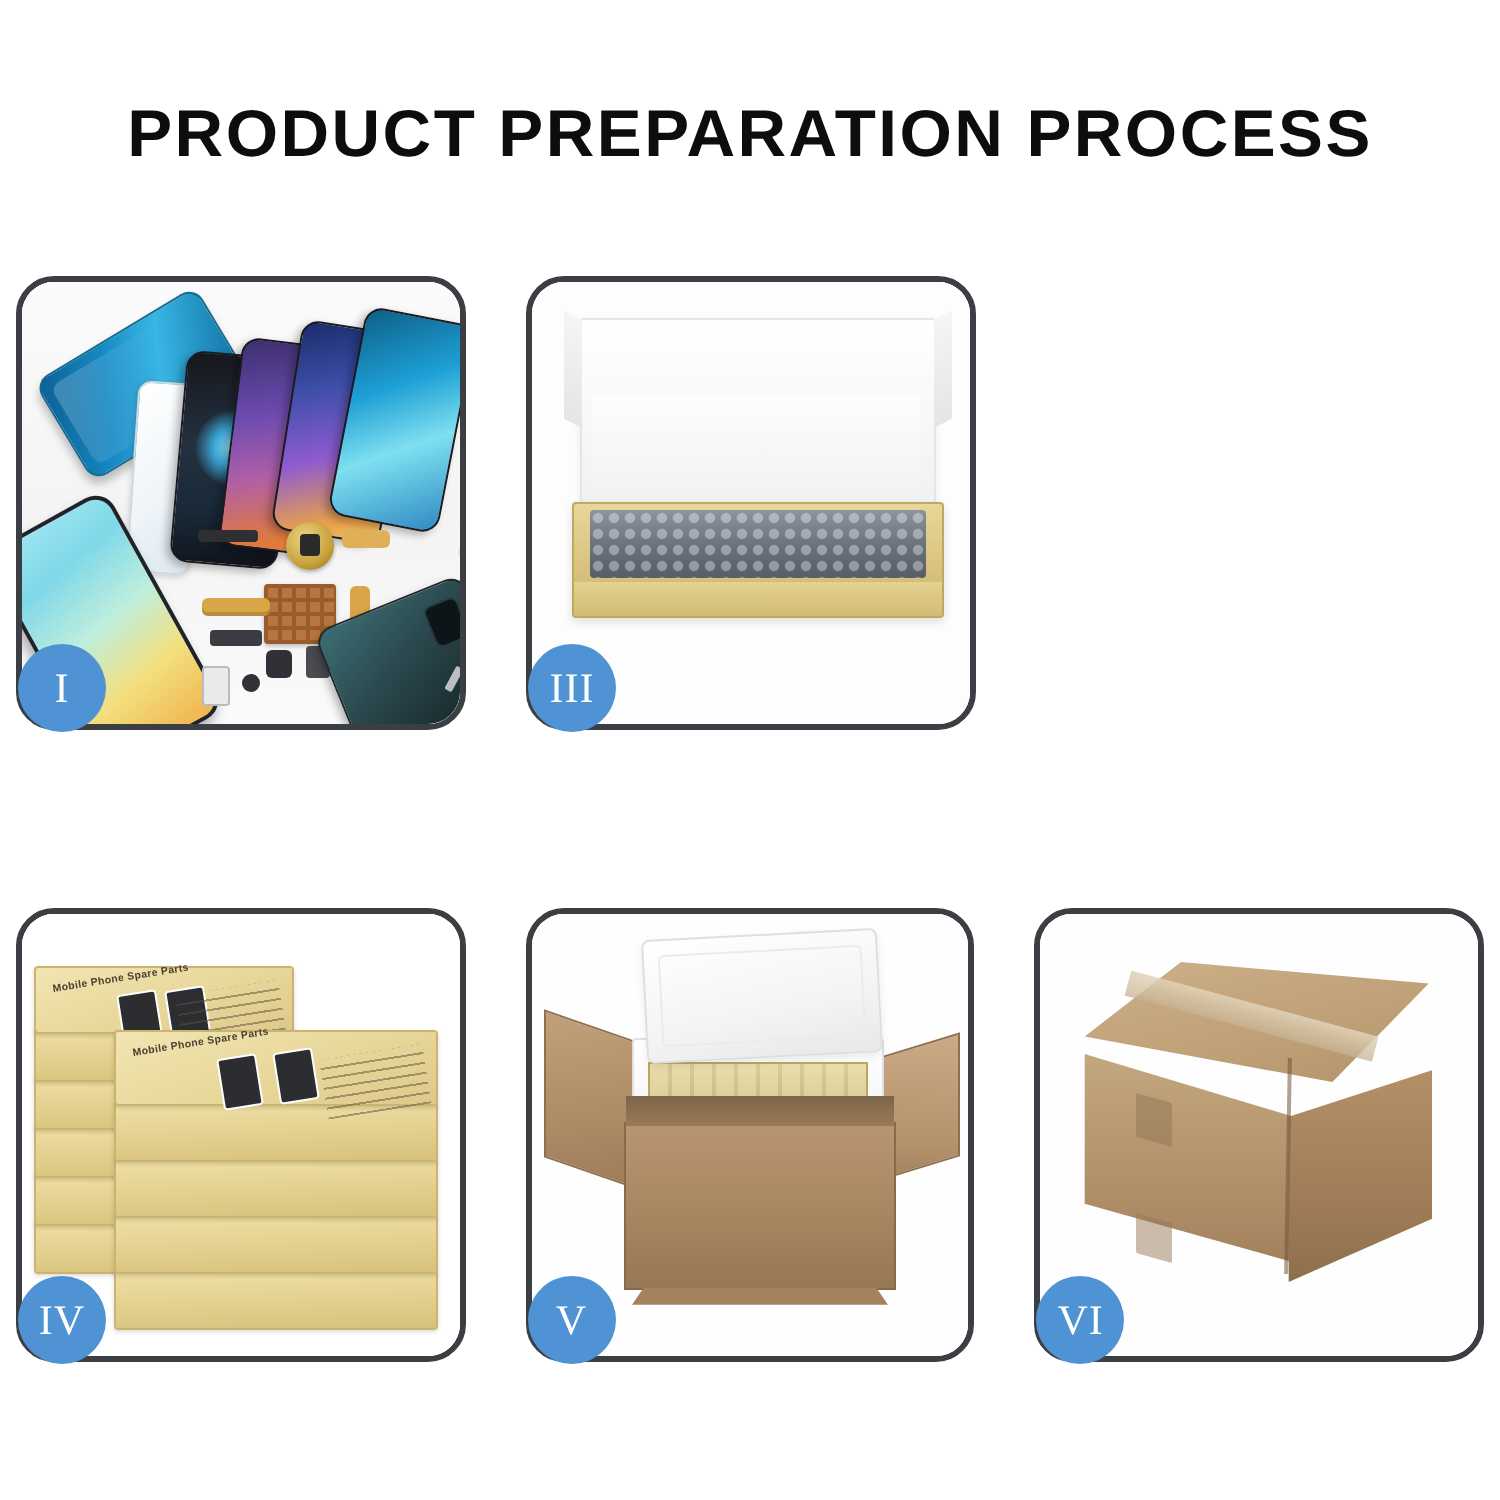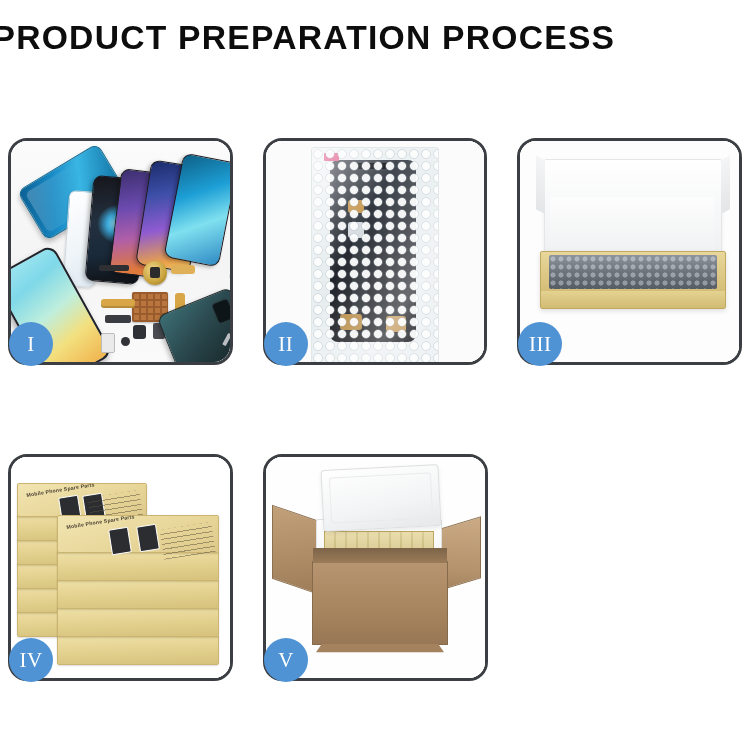--- a/index.html
+++ b/index.html
@@ -11,22 +11,22 @@
     width: 750px;
     height: 750px;
     font-family: "Liberation Sans", sans-serif;
     overflow: hidden;
     position: relative;
   }
 
   
   .header {
     width: 750px;
-    padding-top: 21px;
-    text-align: left;
+    padding-top: 50px;
+    text-align: center;
   }
   .page-title {
     font-family: "Liberation Sans", sans-serif;
     font-size: 33px;
     font-weight: bold;
     letter-spacing: 1.2px;
     color: #0d0d0d;
     line-height: 1;
     margin: 0;
     transform: scaleX(1.02);
@@ -323,37 +323,20 @@
           <div class="prt smallwhite"></div>
           <div class="prt blkdot1"></div>
           <div class="backcover"></div>
           <div class="tool"></div>
           <div class="screws"></div>
         </div>
       </div>
       <div class="badge">I</div>
     </div>
 
-    <div class="panel">
-      <div class="panel-inner">
-        <div class="p2-bg"></div>
-        <div class="bubblebag">
-          <div class="lcd"></div>
-          <div class="flexcable"></div>
-          <div class="connA"></div>
-          <div class="connB"></div>
-          <div class="connC"></div>
-          <div class="connD"></div>
-          <div class="pinklabel"></div>
-          <div class="bubbles"></div>
-          <div class="bagsheen"></div>
-        </div>
-      </div>
-      <div class="badge">II</div>
-    </div>
 
     <div class="panel">
       <div class="panel-inner">
         <div class="p3-bg"></div>
         <div class="lid3"></div>
         <div class="foam3"></div>
         <div class="tray3">
           <div class="trayinner3"></div>
           <div class="trayfront3"></div>
         </div>
@@ -410,15 +393,28 @@
         <div class="flapL5"></div>
         <div class="flapR5"></div>
         <div class="foambox5"></div>
         <div class="yellowstack5"></div>
         <div class="carton5"></div>
         <div class="foamlid5"></div>
       </div>
       <div class="badge">V</div>
     </div>
 
+    <div class="panel">
+      <div class="panel-inner">
+        <div class="p6-bg"></div>
+        <div class="c6-top"></div>
+        <div class="c6-tape"></div>
+        <div class="c6-left"></div>
+        <div class="c6-right"></div>
+        <div class="c6-seam"></div>
+        <div class="c6-tab1"></div>
+        <div class="c6-tab2"></div>
+      </div>
+      <div class="badge">VI</div>
+    </div>
 
   </div>
 </div>
 
 </body></html>

